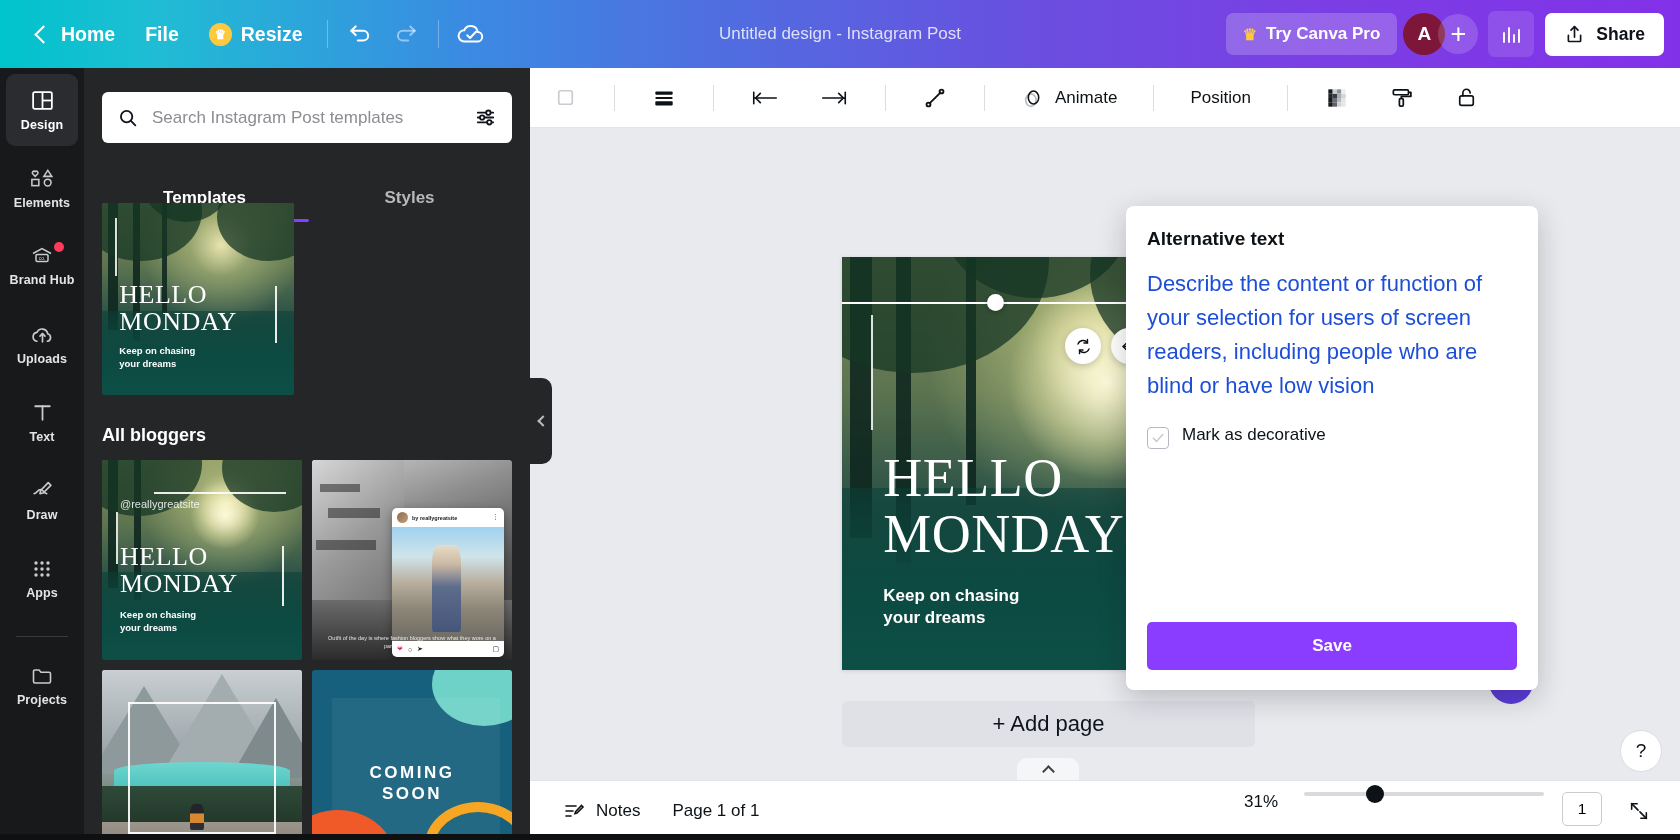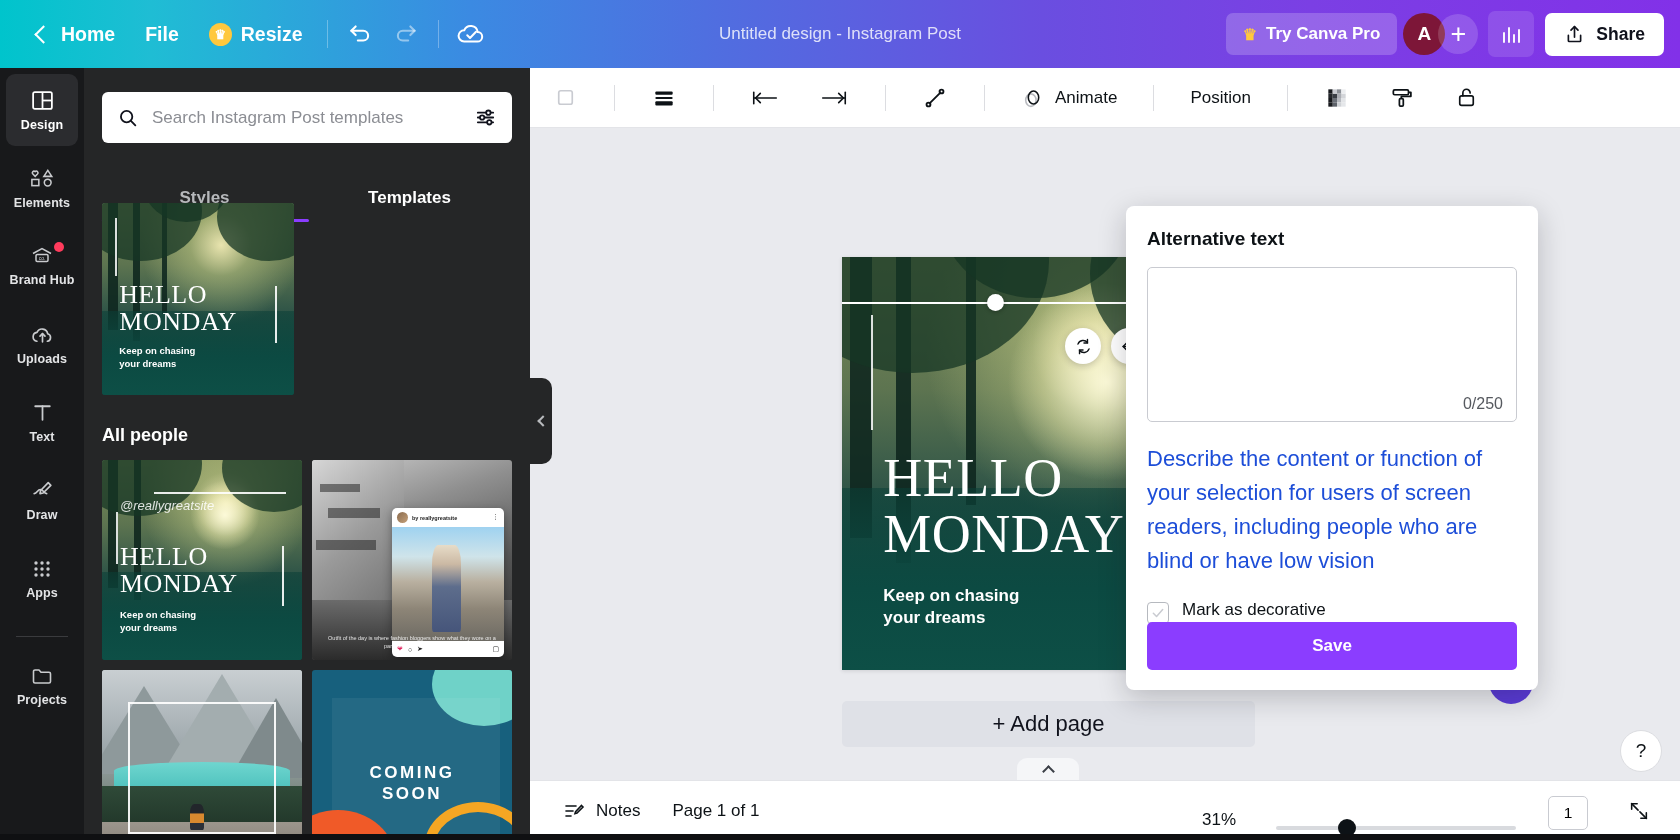--- a/index.html
+++ b/index.html
@@ -153,21 +153,21 @@
   .hm-rule-t { position: absolute; left: 26%; right: 8%; top: 16%; height: 2px; background: rgba(255,255,255,0.9); }
   .hm-title {
     position: absolute; left: 9%; bottom: 31%;
     color: #fff; font-family: "Liberation Serif", serif;
     font-size: 26px; line-height: 1.03; letter-spacing: .5px;
   }
   .hm-sub {
     position: absolute; left: 9%; bottom: 13%;
     color: #fff; font-size: 9.5px; font-weight: bold; line-height: 1.3;
   }
-  .hm-handle { position:absolute; left: 9%; top: 19%; color: rgba(255,255,255,.85); font-size: 13px; font-style: italic;}
+  .hm-handle { position:absolute; left: 9%; top: 19%; color: rgba(255,255,255,.85); font-size: 11px; }
   .hm-sun {
     position:absolute; left:44%; top:10%; width:70px; height:70px; border-radius:50%;
     background: radial-gradient(circle, rgba(255,252,220,.95) 0%, rgba(255,248,190,.35) 45%, rgba(255,255,255,0) 70%);
   }
   
   .bw-card { position: relative; width: 100%; aspect-ratio: 1/1; overflow: hidden;
     background: linear-gradient(160deg,#cfcfcf 0%, #8f8f8f 30%, #575757 62%, #2e2e2e 100%); }
   .bw-wall { position:absolute; left:0; top:0; width:46%; height:78%;
     background: linear-gradient(140deg,#d6d6d6,#9a9a9a 50%,#6e6e6e); }
   .bw-shadow { position:absolute; background: rgba(40,40,40,.55); }
@@ -283,21 +283,21 @@
   .collapse-pill .chev { width:9px; height:9px; border-left:2px solid #3b3f46; border-top:2px solid #3b3f46; transform: rotate(45deg); margin-bottom:1px;}
 
   
   .statusbar {
     position: absolute; left: 0; bottom: 0; right: 0; height: 60px;
     background: #fff; display: flex; align-items: center; padding: 0 22px;
     border-top: 1px solid #e3e4e8;
   }
   .sb-item { display: flex; align-items: center; gap: 10px; font-size: 17px; color: #0d1216; cursor: pointer; padding: 8px 10px; border-radius:6px;}
   .sb-static { font-size: 17px; color: #0d1216; margin-left: 22px; }
-  .sb-right { margin-left: auto; display: flex; align-items: flex-end; gap: 32px; }
+  .sb-right { margin-left: auto; display: flex; align-items: flex-start; gap: 18px; }
   .zoom-val { font-size: 17px; color: #0d1216; min-width: 42px; }
   .slider { position: relative; width: 240px; height: 4px; background: #d8dade; border-radius: 2px; cursor:pointer;}
   .slider-knob { position: absolute; left: 62px; top: -7px; width: 18px; height: 18px; border-radius: 50%; background: #0d1216; }
   .pagebox {
     min-width: 40px; height: 34px; border: 1px solid #c9cbd1; border-radius: 5px;
     display: flex; align-items: center; justify-content: center; font-size: 15.5px; cursor:pointer;
   }
 
   
   .altdlg {
@@ -507,22 +507,22 @@
             <line x1="4" y1="12" x2="20" y2="12"></line>
             <line x1="4" y1="17" x2="20" y2="17"></line>
           <circle cx="15" cy="7" r="2.3" fill="#fff"></circle>
             <circle cx="8.5" cy="12" r="2.3" fill="#fff"></circle>
             <circle cx="16" cy="17" r="2.3" fill="#fff"></circle>
         </svg>
       </div>
     </div>
 
     <div class="tabs">
+      <div class="tab active">Templates</div>
       <div class="tab">Styles</div>
-      <div class="tab active">Templates</div>
       <div class="tab-underline"></div>
     </div>
 
     <div class="panel-scroll">
 
       <div class="tpl" style="width:192px">
         <div class="hm-card">
           <div class="hm-sky"></div>
           <div class="hm-trees">
             <div class="hm-trunk" style="left:16%;top:0;width:7px;height:72%"></div>
@@ -539,21 +539,21 @@
             <div>HELLO</div>
             <div>MONDAY</div>
           </div>
           <div class="hm-sub">
             <div>Keep on chasing</div>
             <div>your dreams</div>
           </div>
         </div>
       </div>
 
-      <div class="section-title">All people</div>
+      <div class="section-title">All bloggers</div>
 
       <div class="tpl-grid">
 
         <div class="tpl">
           <div class="hm-card">
             <div class="hm-sky"></div>
             <div class="hm-sun"></div>
             <div class="hm-trees">
               <div class="hm-trunk" style="left:16%;top:0;width:7px;height:70%"></div>
               <div class="hm-trunk" style="left:3%;top:0;width:10px;height:64%"></div>
@@ -843,24 +843,20 @@
   </div>
 
   <div class="purple-fab">
     <svg width="20" height="20" viewBox="0 0 24 24" fill="#fff">
       <path d="M12 3l1.8 5.2L19 10l-5.2 1.8L12 17l-1.8-5.2L5 10l5.2-1.8z"></path>
     </svg>
   </div>
 
   <div class="altdlg">
     <h3>Alternative text</h3>
-    <div class="alt-area-wrap">
-      <textarea class="alt-area" placeholder="" style=""></textarea>
-      <span class="alt-count">0/250</span>
-    </div>
     <p class="alt-desc">Describe the content or function of your selection for users of screen readers, including people who are blind or have low vision</p>
 
     <div class="alt-check">
       <div class="cbox">
         <svg width="14" height="14" viewBox="0 0 24 24" fill="none" stroke="#c9cbd1" stroke-width="2.6" stroke-linecap="round" stroke-linejoin="round">
           <polyline points="4 12.5 9.5 18 20 6"></polyline>
         </svg>
       </div>
       <div>
         <div class="cbox-label">Mark as decorative</div>

